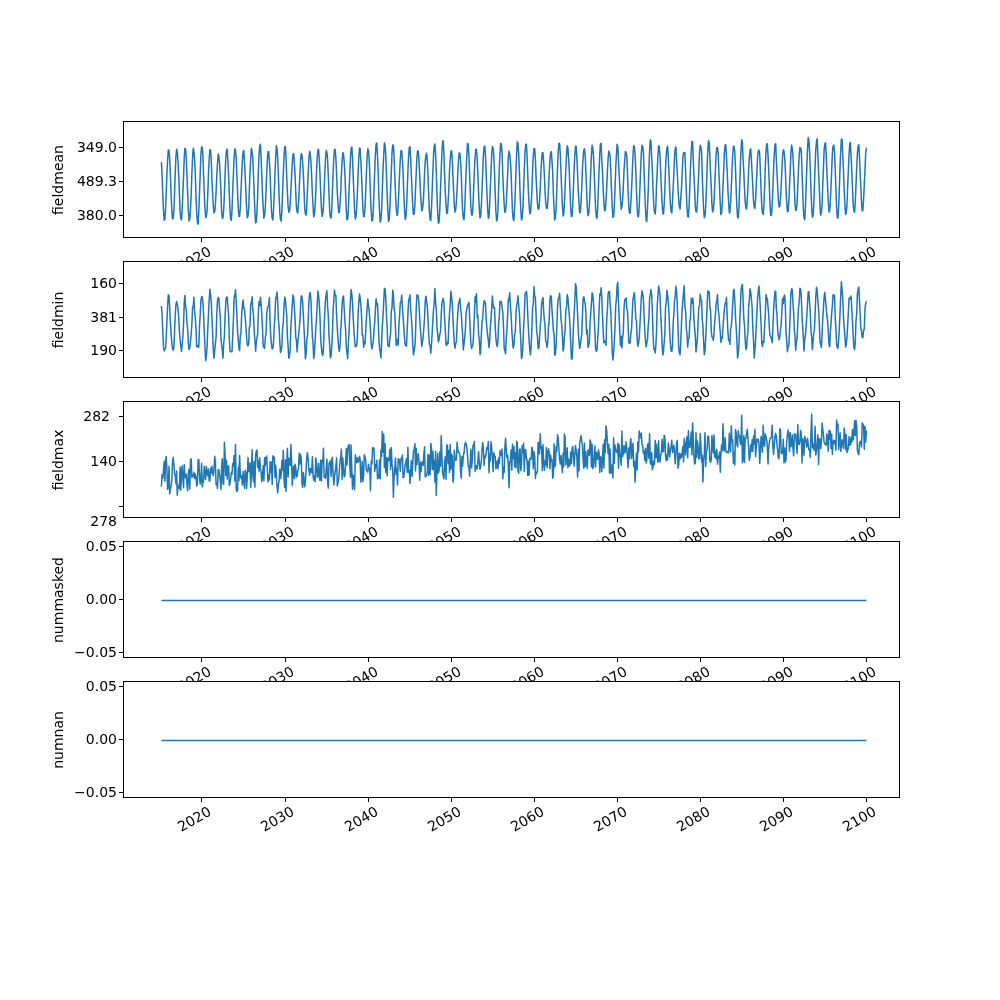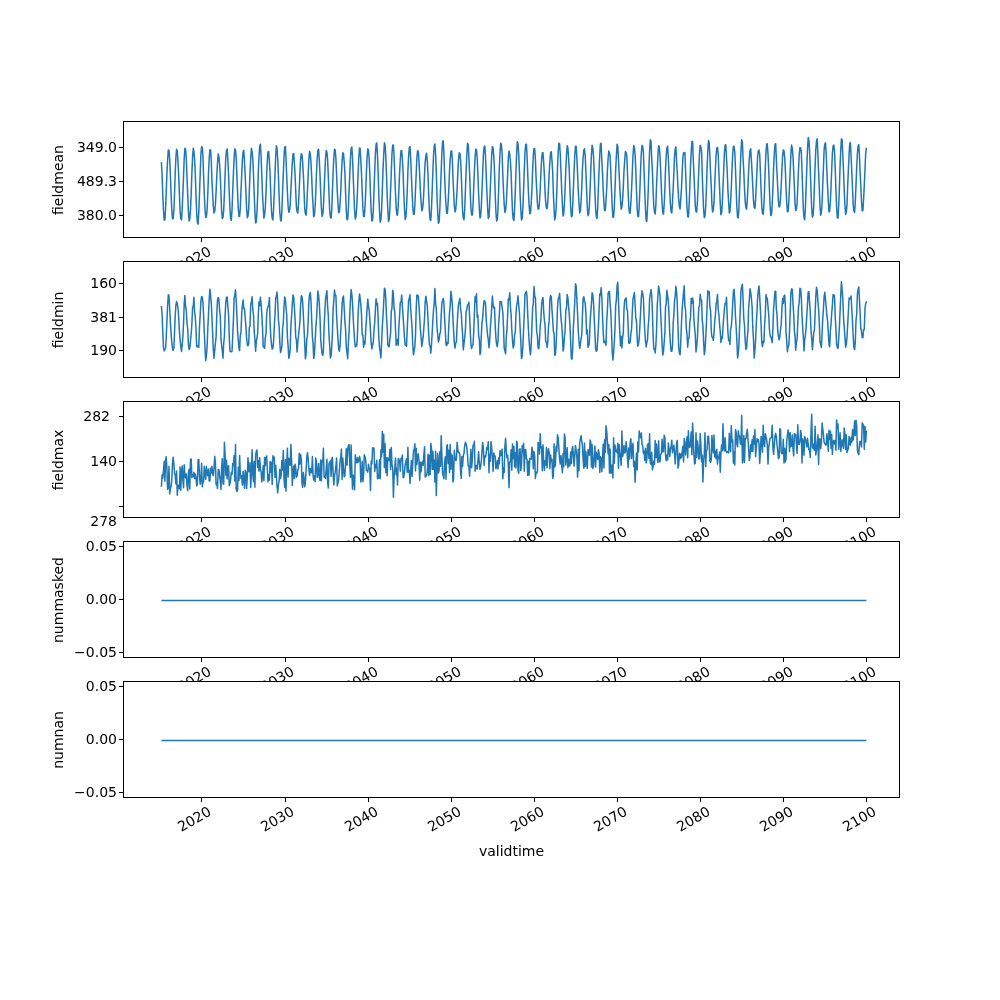--- a/index.html
+++ b/index.html
@@ -177,14 +177,13 @@
         <span class="xticklabel" style="right: 378.545px; top: 803px;">2070</span>
         <div class="xtick" style="left: 700.056px; top: 798px;"></div>
         <span class="xticklabel" style="right: 295.444px; top: 803px;">2080</span>
         <div class="xtick" style="left: 783.158px; top: 798px;"></div>
         <span class="xticklabel" style="right: 212.342px; top: 803px;">2090</span>
         <div class="xtick" style="left: 866.259px; top: 798px;"></div>
         <span class="xticklabel" style="right: 129.241px; top: 803px;">2100</span>
         <span class="ylabel" style="left: 58px; top: 739.5px;">numnan</span>
       </div>
     </div>
-  <div class="xlabel-title">validtime</div>
 </div>
 
 </body></html>

